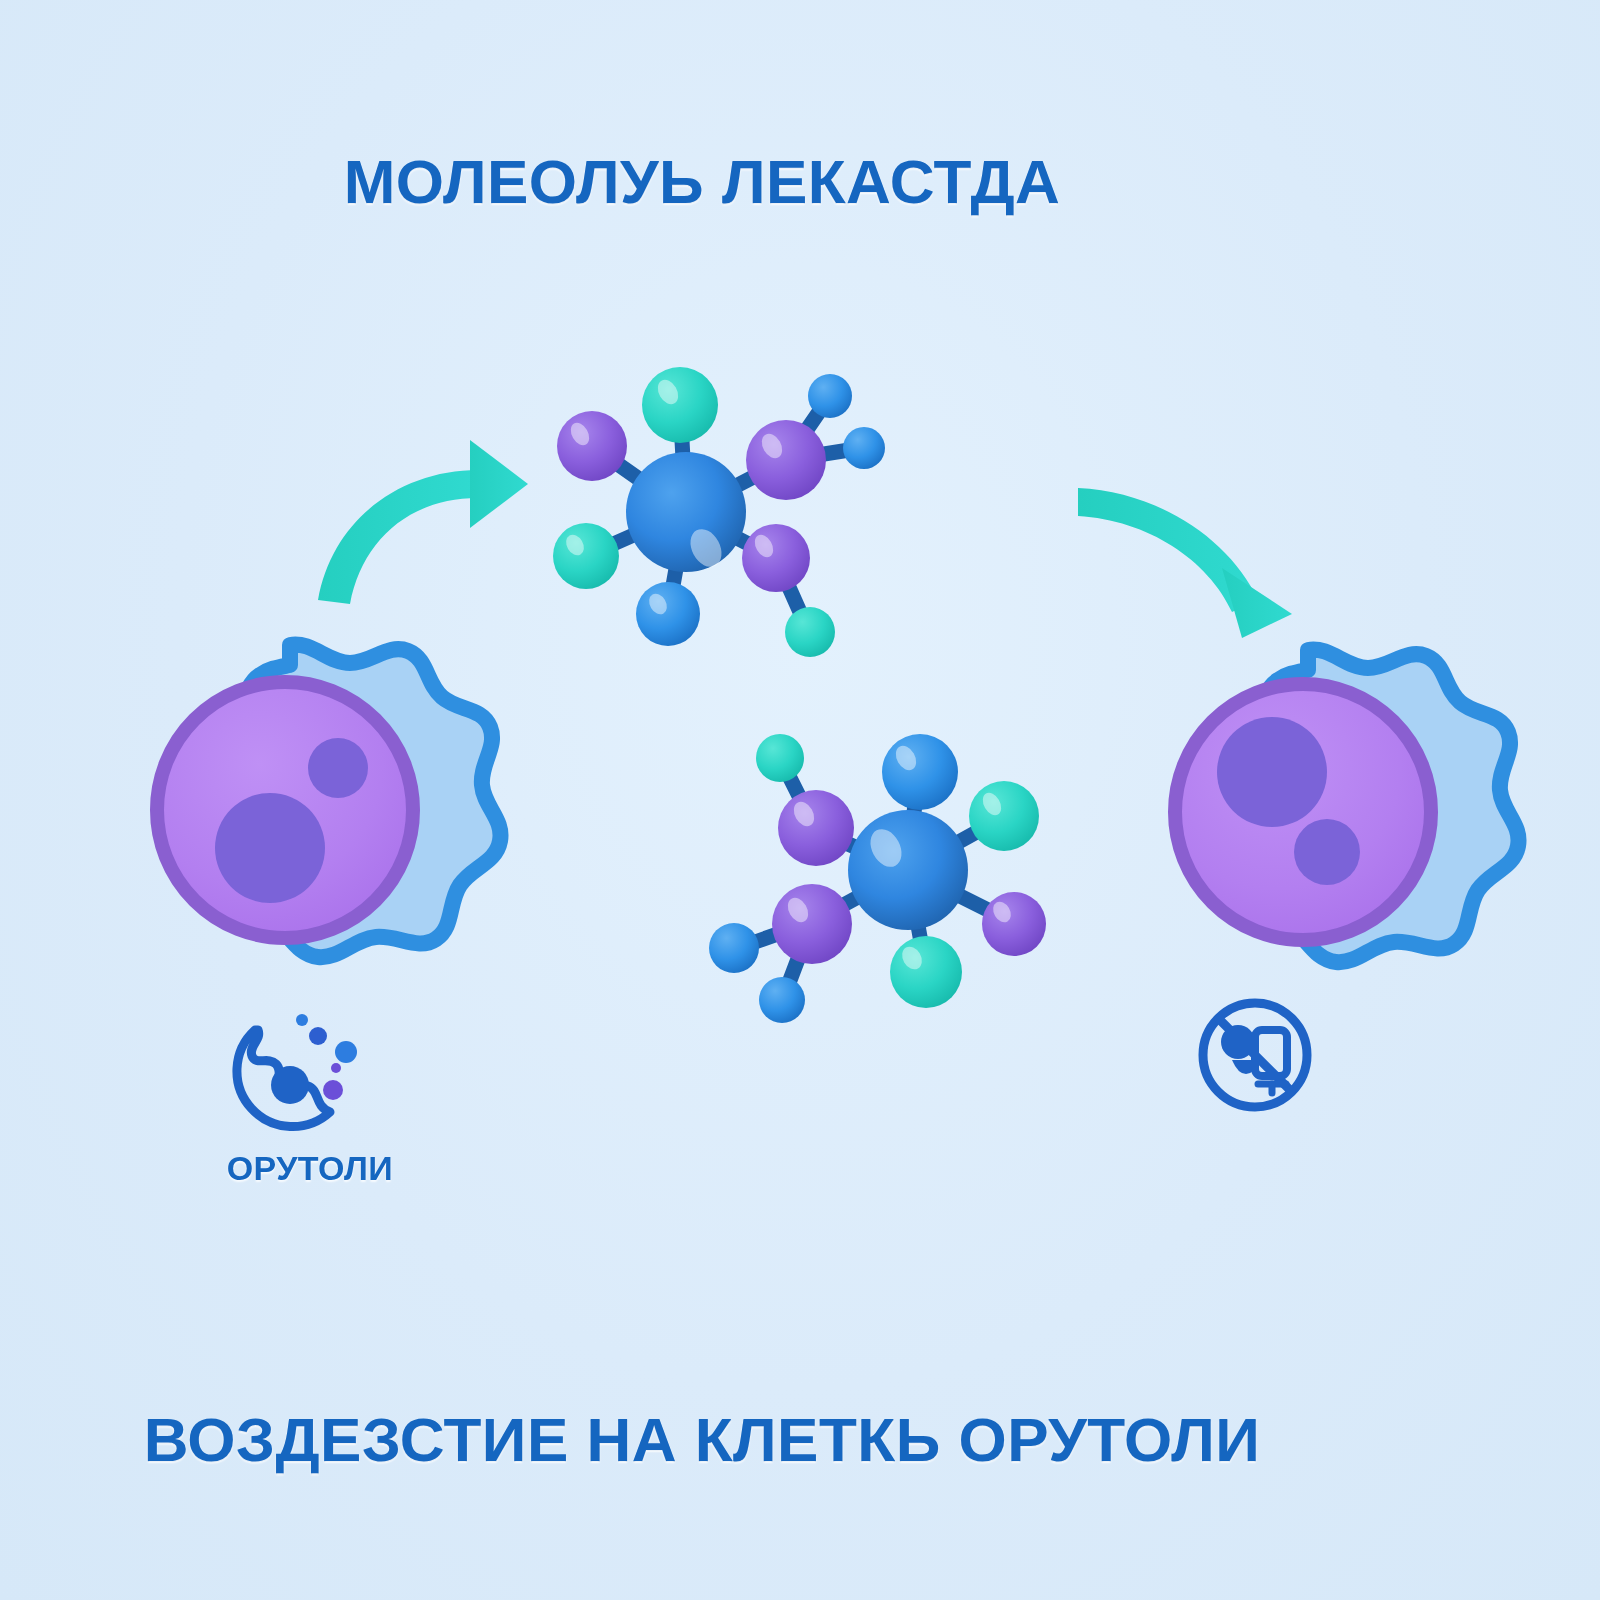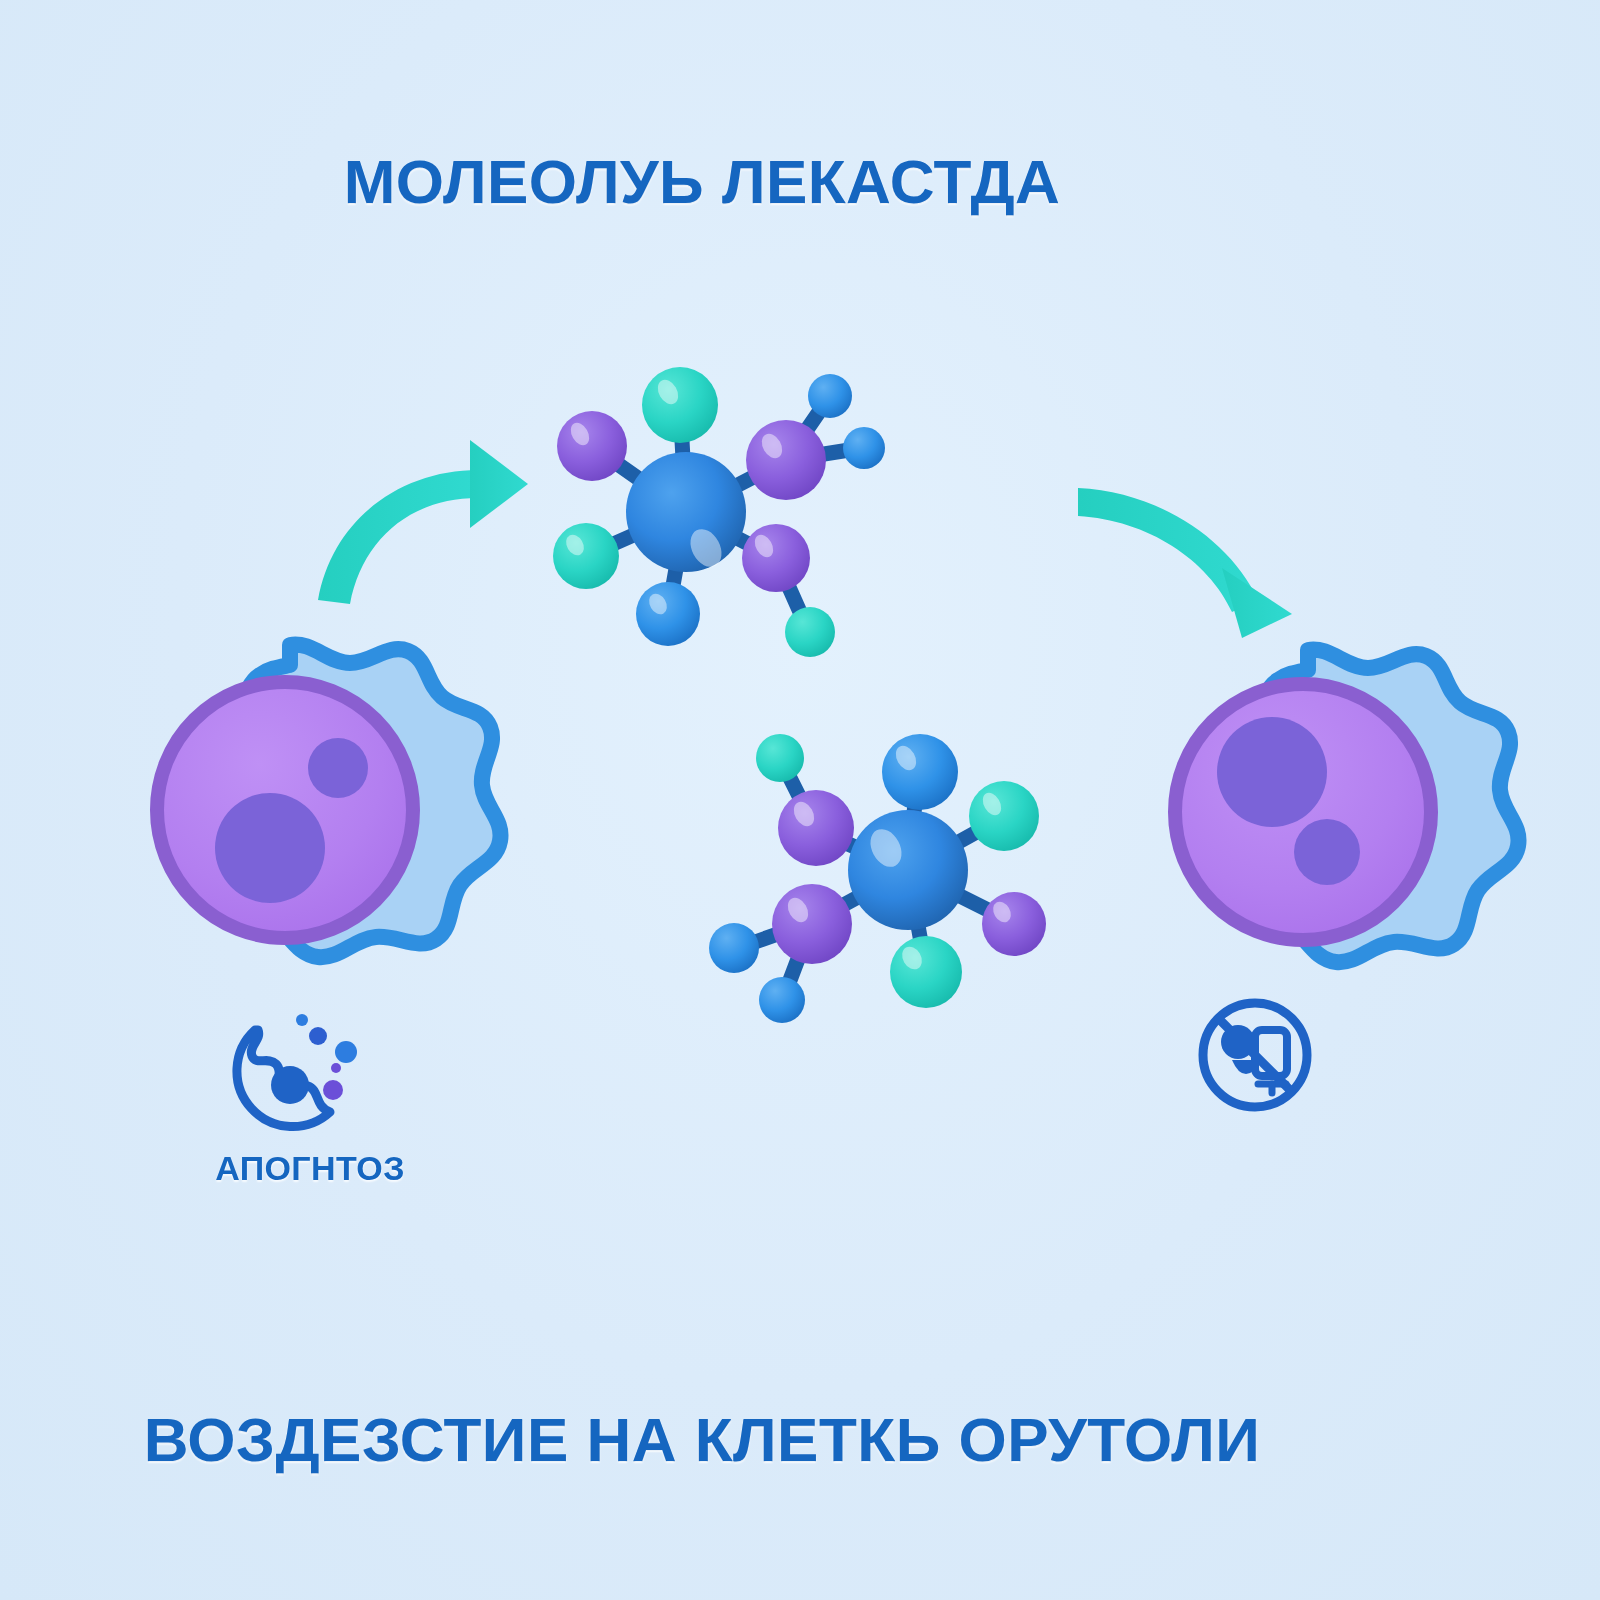--- a/index.html
+++ b/index.html
@@ -255,18 +255,18 @@
       <circle cx="1255" cy="1055" r="52" fill="none" stroke="#1f63c6" stroke-width="9"></circle>
       <line x1="1219" y1="1019" x2="1291" y2="1091" stroke="#1f63c6" stroke-width="9" stroke-linecap="round"></line>
       <circle cx="1238" cy="1042" r="17" fill="#1f63c6"></circle>
       <path d="M1232 1060 q 6 14 14 14 q 8 0 14 -14 Z" fill="#1f63c6"></path>
       <rect x="1255" y="1030" width="32" height="46" rx="7" fill="none" stroke="#1f63c6" stroke-width="8"></rect>
       <line x1="1258" y1="1084" x2="1286" y2="1084" stroke="#1f63c6" stroke-width="7" stroke-linecap="round"></line>
       <line x1="1272" y1="1084" x2="1272" y2="1093" stroke="#1f63c6" stroke-width="7" stroke-linecap="round"></line>
     </g>
   </svg>
 
-  <div class="item-label" id="label-apoptosis">АПОГНТОЗ</div>
+  <div class="item-label" id="label-apoptosis">ОРУТОЛИ</div>
 
 
   <div class="heading" id="title-bottom">ВОЗДЕЗСТИЕ НА КЛЕТКЬ ОРУТОЛИ</div>
 
 </div>
 
 </body></html>

